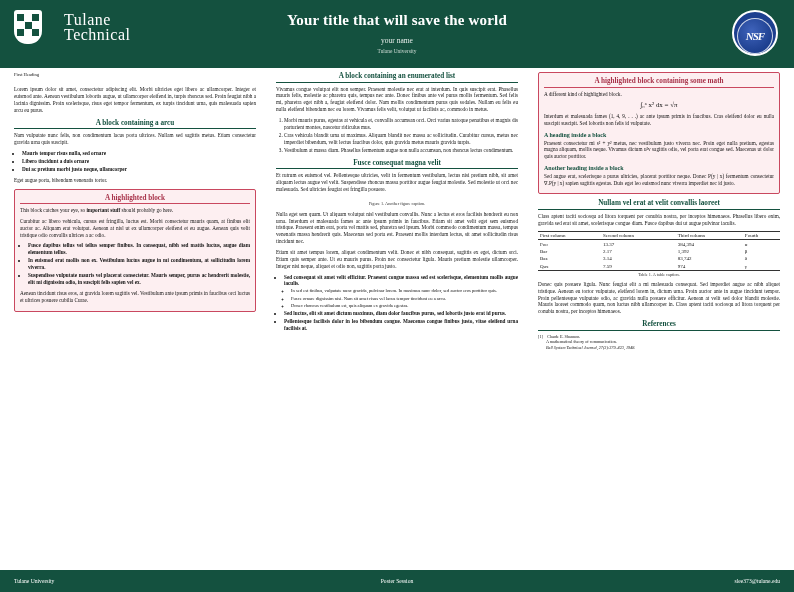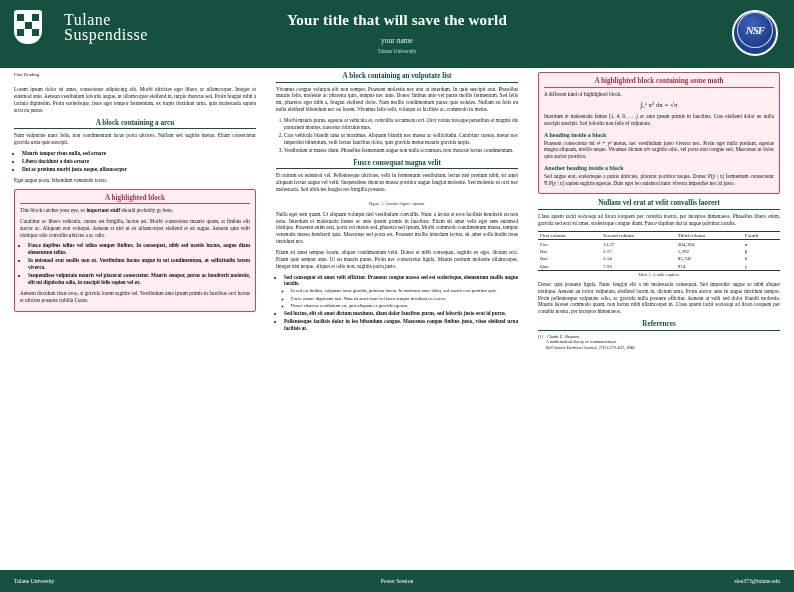--- a/index.html
+++ b/index.html
@@ -91,21 +91,21 @@
     position: absolute;
     top: 10px;
     right: 16px;
     width: 42px;
     height: 42px;
     border-radius: 50%;
     background: #1d3f8f;
     border: 2px solid #ffffff;
     color: #fff;
     display: flex;
-    align-items: flex-start;
+    align-items: flex-end;
     justify-content: center;
     font-size: 11px;
     font-weight: bold;
     font-style: italic;
     letter-spacing: -1px;
   }
   .nsf-inner {
     width: 34px; height: 34px;
     border-radius: 50%;
     border: 1px solid rgba(255,255,255,.8);
@@ -241,21 +241,21 @@
     <div class="logo-block">
       <div class="shield">
         <div class="sq" style="left:3px;  top:4px;  width:7px; height:7px;"></div>
         <div class="sq" style="left:18px; top:4px;  width:7px; height:7px;"></div>
         <div class="sq" style="left:10.5px; top:11.5px; width:7px; height:7px;"></div>
         <div class="sq" style="left:3px;  top:19px; width:7px; height:7px;"></div>
         <div class="sq" style="left:18px; top:19px; width:7px; height:7px;"></div>
       </div>
       <div class="wordmark">
         <div class="l1">Tulane</div>
-        <div class="l2">Suspendisse</div>
+        <div class="l2">Technical</div>
       </div>
     </div>
 
     <div class="header-title">Your title that will save the world</div>
     <div class="header-author">your name</div>
     <div class="header-inst">Tulane University</div>
 
     <div class="nsf">
       <div class="nsf-inner">NSF</div>
     </div>
@@ -293,21 +293,21 @@
           <li><b>Suspendisse vulputate mauris vel placerat consectetur. Mauris semper, purus ac hendrerit molestie, elit mi dignissim odio, in suscipit felis sapien vel ex.</b></li>
         </ul>
         <p>Aenean tincidunt risus eros, at gravida lorem sagittis vel. Vestibulum ante ipsum primis in faucibus orci luctus et ultrices posuere cubilia Curae.</p>
       </div>
 
     </div>
 
     <div class="col col2">
 
       <div class="block plain">
-        <h2 class="sec">A block containing an vulputate list</h2>
+        <h2 class="sec">A block containing an enumerated list</h2>
         <p>Vivamus congue volutpat elit non semper. Praesent molestie nec erat at interdum. In quis suscipit erat. Phasellus mauris felis, molestie ac pharetra quis, tempus nec ante. Donec finibus ante vel purus mollis fermentum. Sed felis mi, pharetra eget nibh a, feugiat eleifend dolor. Nam mollis condimentum purus quis sodales. Nullam eu felis eu nulla eleifend bibendum nec eu lorem. Vivamus felis velit, volutpat ut facilisis ac, commodo in metus.</p>
         <ol>
           <li><span>Morbi mauris purus, egestas at vehicula et, convallis accumsan orci. Orci varius natoque penatibus et magnis dis parturient montes, nascetur ridiculus mus.</span></li>
           <li><span>Cras vehicula blandit urna ut maximus. Aliquam blandit nec massa ac sollicitudin. Curabitur cursus, metus nec imperdiet bibendum, velit lectus faucibus dolor, quis gravida metus mauris gravida turpis.</span></li>
           <li><span>Vestibulum at massa diam. Phasellus fermentum augue non nulla accumsan, non rhoncus lectus condimentum.</span></li>
         </ol>
       </div>
 
       <div class="block plain">
         <h2 class="sec">Fusce consequat magna velit</h2>

